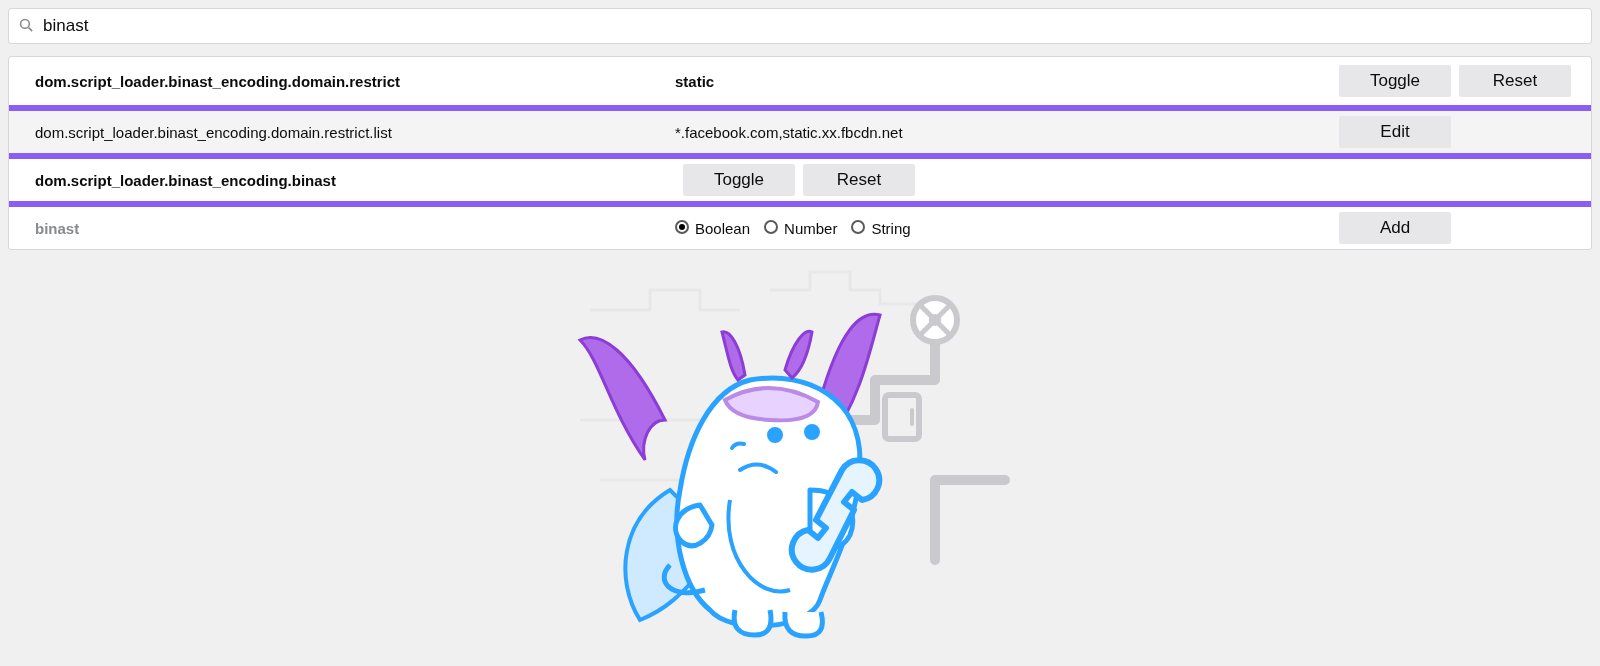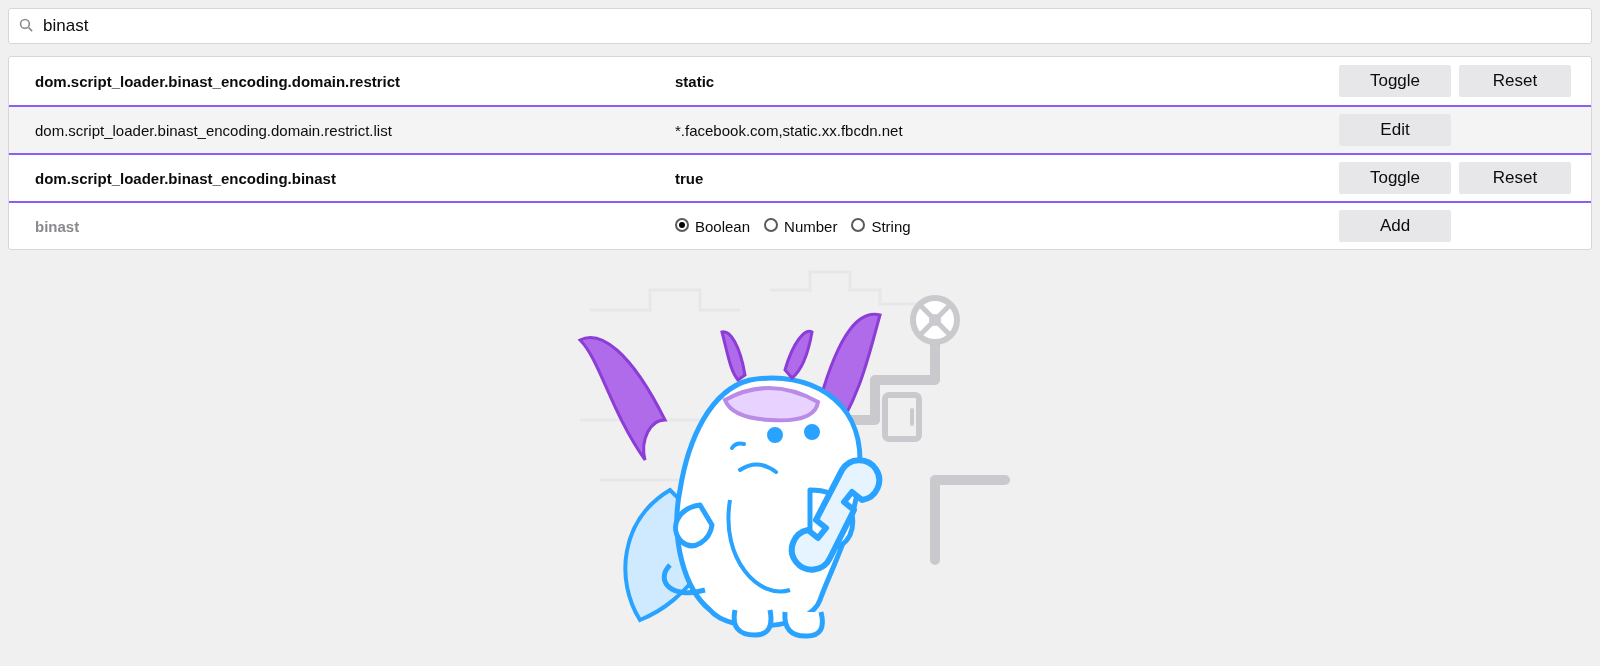--- a/index.html
+++ b/index.html
@@ -42,21 +42,21 @@
     background: #fff;
     border: 1px solid #d7d7db;
     border-radius: 3px;
   }
   .row {
     display: flex;
     align-items: center;
     height: 48px;
     padding: 0 20px 0 26px;
   }
-  .row + .row { border-top: 2px solid #8b5cf6; }
+  .row + .row { border-top: 6px solid #8b5cf6; }
   .row.alt { background: #f4f4f5; }
 
   .col-name { flex: 0 0 640px; padding-right: 12px; }
   .col-value { flex: 1 1 auto; display:flex; align-items:center; gap:18px; }
   .col-actions { flex: 0 0 240px; display:flex; gap:8px; justify-content:flex-end; }
 
   .bold { font-weight: 700; }
   .muted { color:#888a8e; font-weight:600; }
 
   .btn {
@@ -118,21 +118,20 @@
       <div class="col-name">dom.script_loader.binast_encoding.domain.restrict.list</div>
       <div class="col-value">*.facebook.com,static.xx.fbcdn.net</div>
       <div class="col-actions">
         <button class="btn">Edit</button>
         <span style="min-width:112px"></span>
       </div>
     </div>
 
     <div class="row">
       <div class="col-name bold">dom.script_loader.binast_encoding.binast</div>
-      <div class="col-value bold">true</div>
       <div class="col-actions">
         <button class="btn">Toggle</button>
         <button class="btn">Reset</button>
       </div>
     </div>
 
     <div class="row">
       <div class="col-name muted">binast</div>
       <div class="col-value">
         <div class="radio-group">

